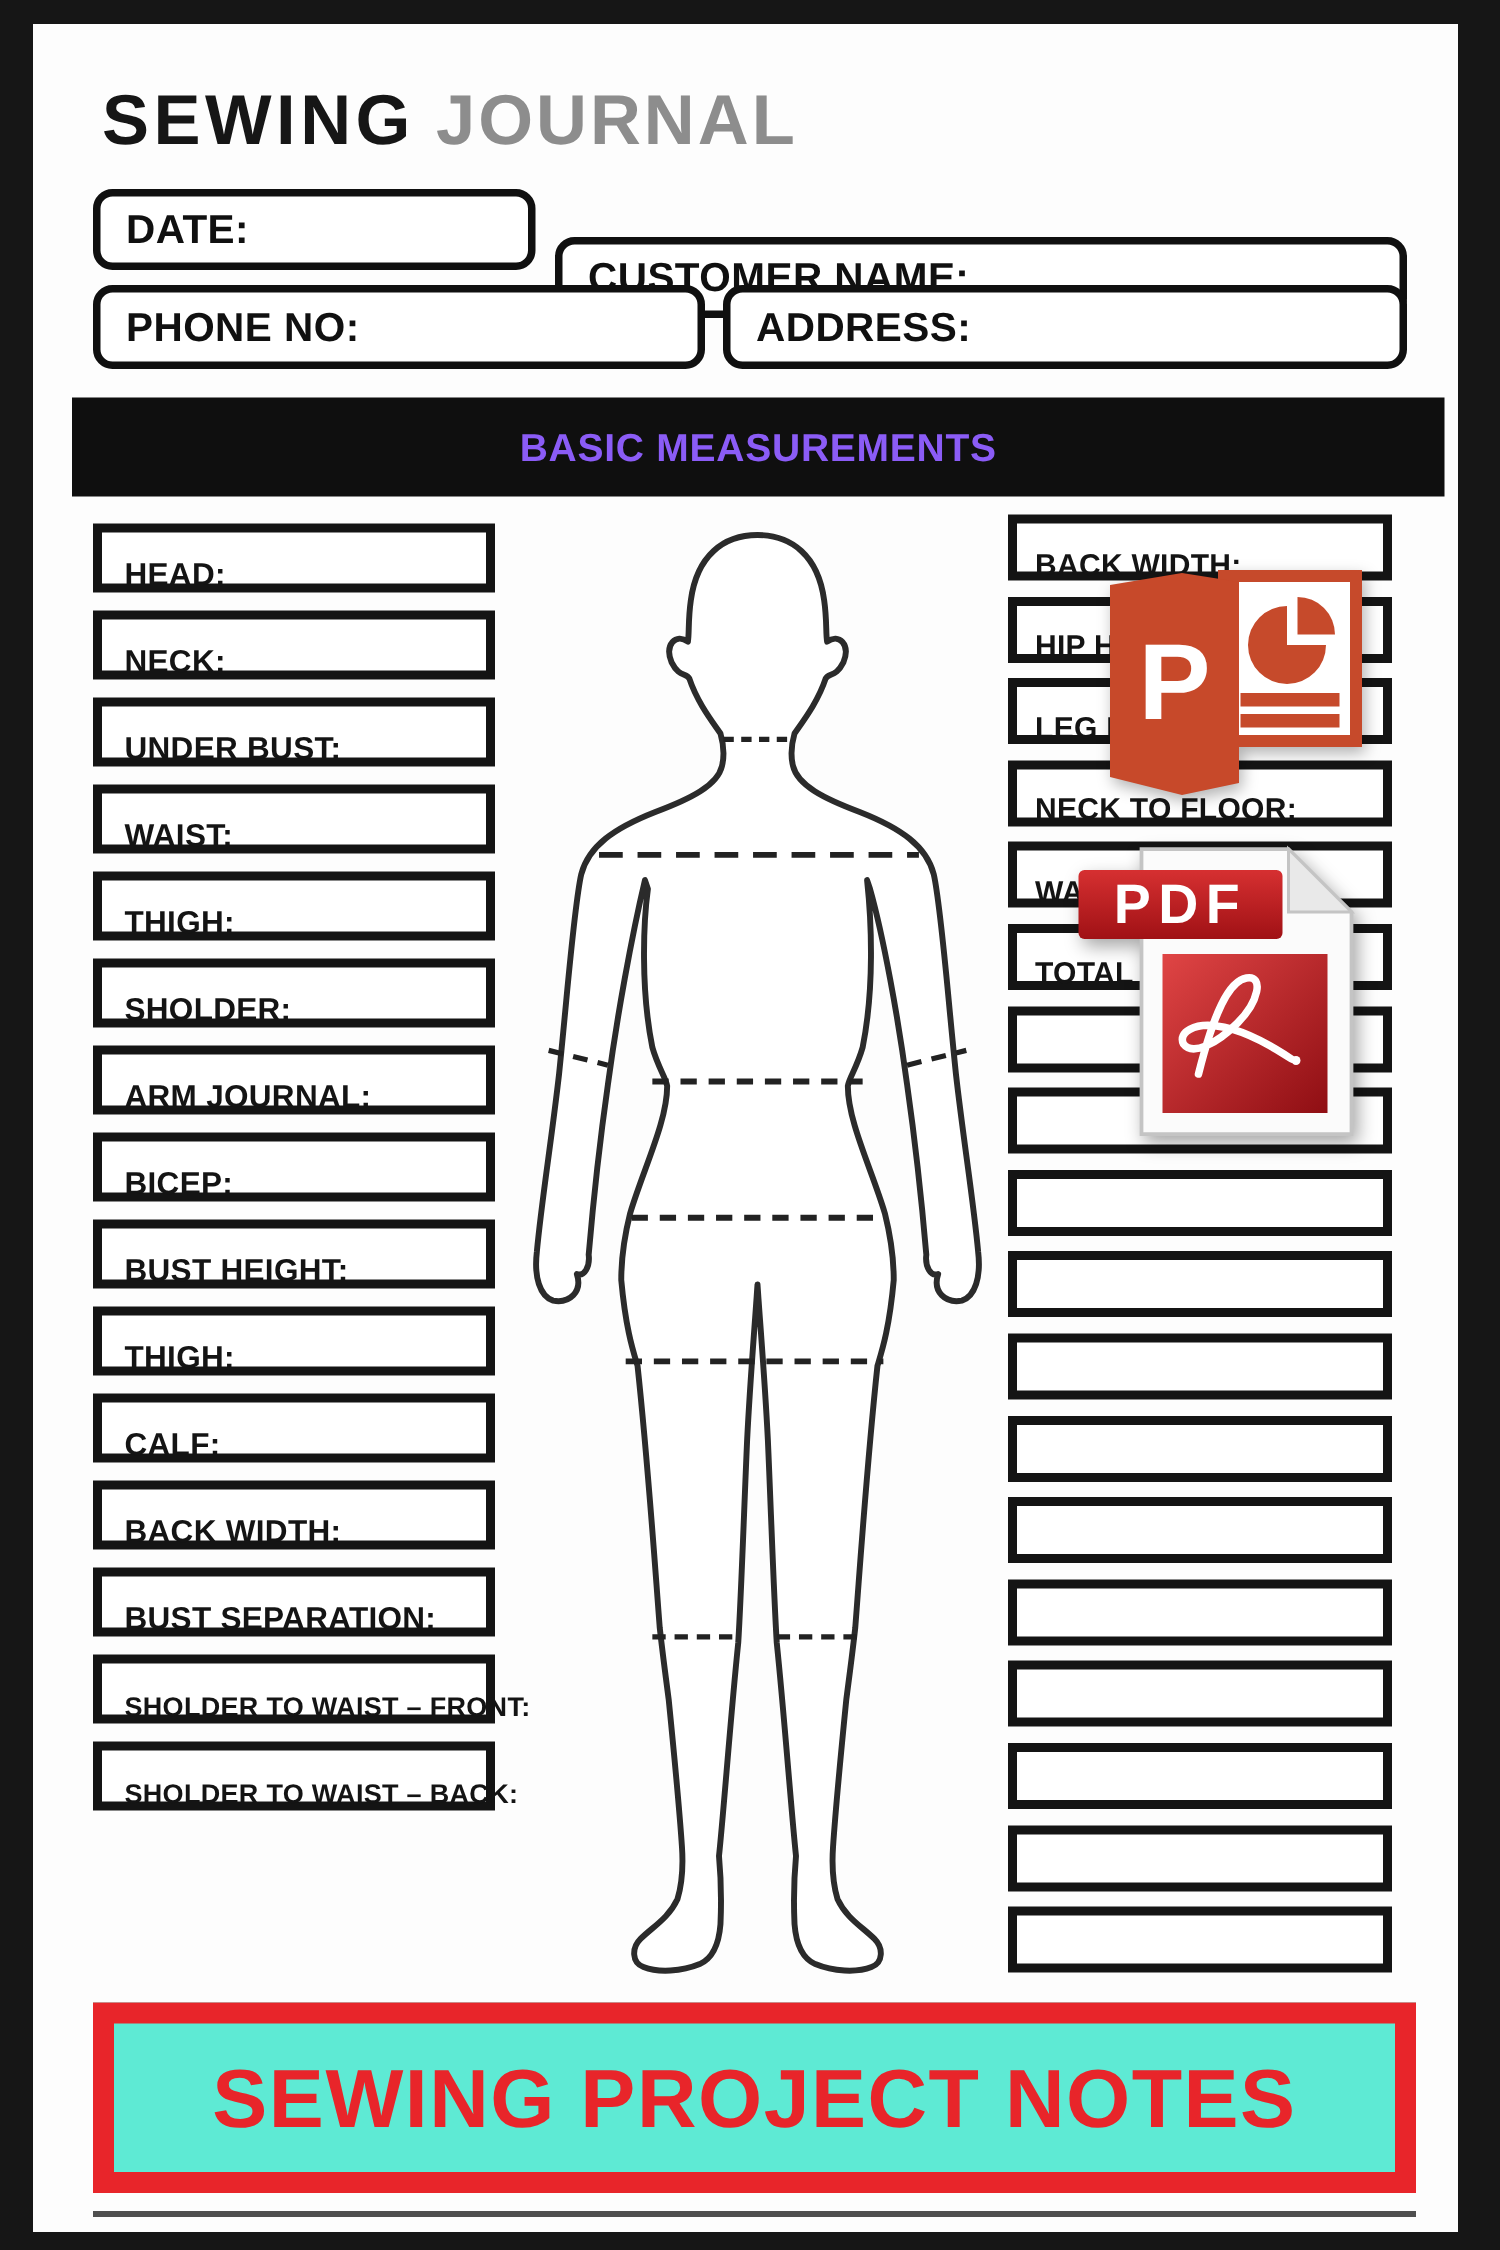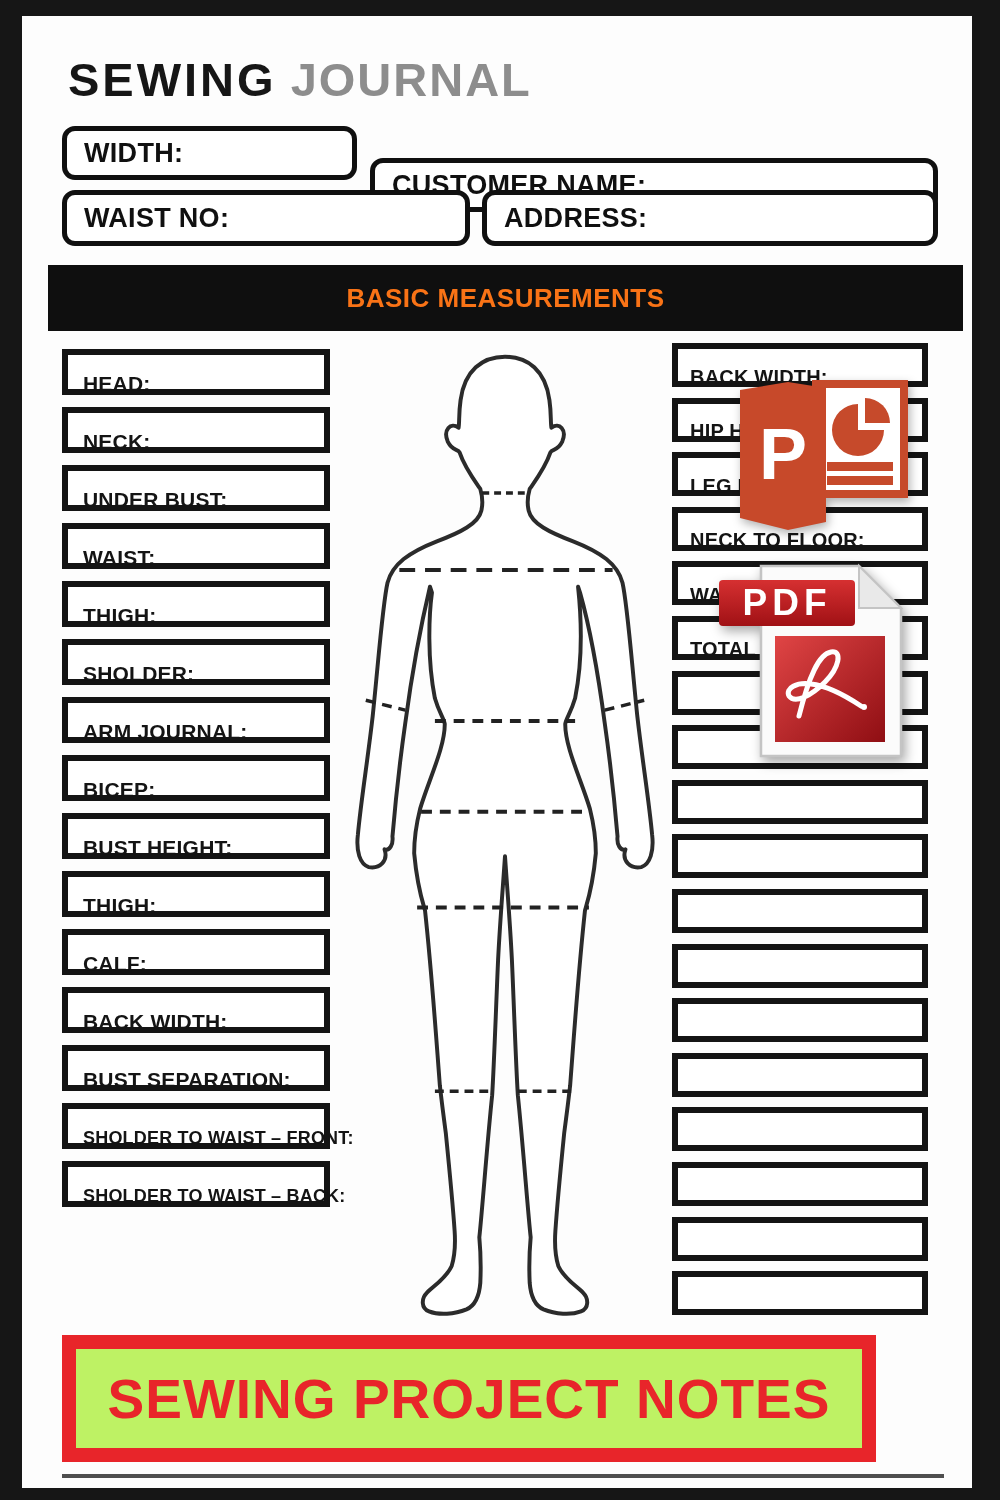--- a/index.html
+++ b/index.html
@@ -24,21 +24,21 @@
   }
   .hbox .hlabel { font-weight:bold; font-size:27px; color:#101010; letter-spacing:0.3px; }
   .box-date     { left:62px;  top:126px; width:295px; height:54px; }
   .box-customer { left:370px; top:126px; width:568px; height:54px;margin-top:32px; }
   .box-phone    { left:62px;  top:190px; width:408px; height:56px; }
   .box-address  { left:482px; top:190px; width:456px; height:56px; }
 
   
   .section-bar {
     position:absolute; left:48px; top:265px; width:915px; height:66px;
-    background:#0f0f0f; color:#f97316; display:flex; align-items:center; justify-content:center;
+    background:#0f0f0f; color:#8b5cf6; display:flex; align-items:center; justify-content:center;
     font-weight:bold; font-size:26px; letter-spacing:0.5px;
   }
 
   
   .col { position:absolute; display:flex; flex-direction:column; z-index:2; }
   .col-left  { left:62px;  top:349px; width:268px; gap:12px; }
   .col-right { left:672px; top:343px; width:256px; gap:10.6px; }
   .m-box {
     box-sizing:border-box; flex:none; background:#fff;
     border:6px solid #141414; display:flex; align-items:center; padding-left:15px;
@@ -53,46 +53,46 @@
   .figure { position:absolute; left:350px; top:344px; z-index:1; }
 
   
   .ppt-icon { position:absolute; left:730px; top:376px; width:180px; height:160px; z-index:5;
               filter:drop-shadow(2px 4px 5px rgba(0,0,0,0.30)); }
   .pdf-icon { position:absolute; left:713px; top:556px; width:200px; height:212px; z-index:6;
               filter:drop-shadow(3px 5px 6px rgba(0,0,0,0.35)); }
 
   
   .notes-box {
-    position:absolute; left:62px; top:1335px; width:814px; height:127px; box-sizing:border-box;
-    border:14px solid #e8252a; background:#bef264;
+    position:absolute; left:62px; top:1335px; width:882px; height:127px; box-sizing:border-box;
+    border:14px solid #e8252a; background:#5eead4;
     display:flex; align-items:center; justify-content:center;
   }
   .notes-label { color:#e8252a; font-weight:bold; font-size:55px; letter-spacing:1px; white-space:nowrap; }
 
   .divider { position:absolute; left:62px; top:1474px; width:882px; height:4px; background:#4f4f4f; }
 </style>
 </head>
 <body>
 
 <div class="canvas">
   <div class="sheet"></div>
 
   <div class="title">
     <span class="t1">SEWING</span><span class="t2">JOURNAL</span>
   </div>
 
   <div class="hbox box-date">
-    <span class="hlabel">WIDTH:</span>
+    <span class="hlabel">DATE:</span>
   </div>
   <div class="hbox box-customer">
     <span class="hlabel">CUSTOMER NAME:</span>
   </div>
   <div class="hbox box-phone">
-    <span class="hlabel">WAIST NO:</span>
+    <span class="hlabel">PHONE NO:</span>
   </div>
   <div class="hbox box-address">
     <span class="hlabel">ADDRESS:</span>
   </div>
 
   <div class="section-bar">
     <span>BASIC MEASUREMENTS</span>
   </div>
 
   <svg class="figure" width="310" height="985" viewBox="-12 0 314 980">

